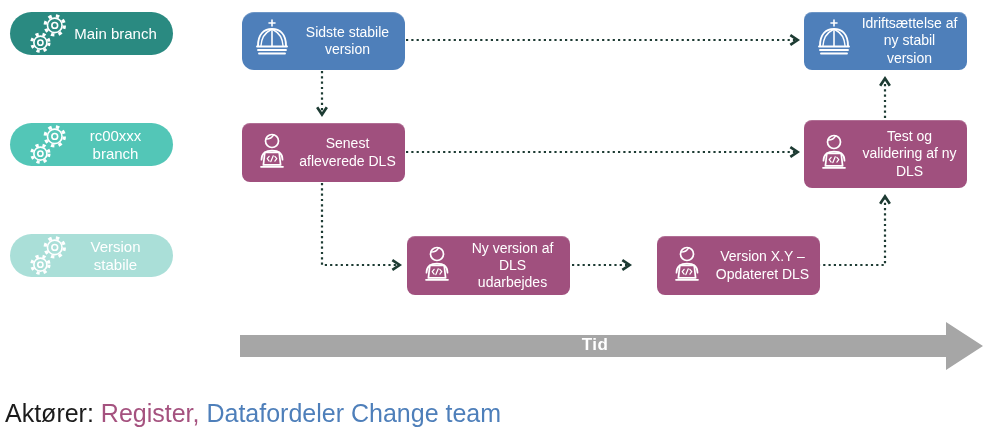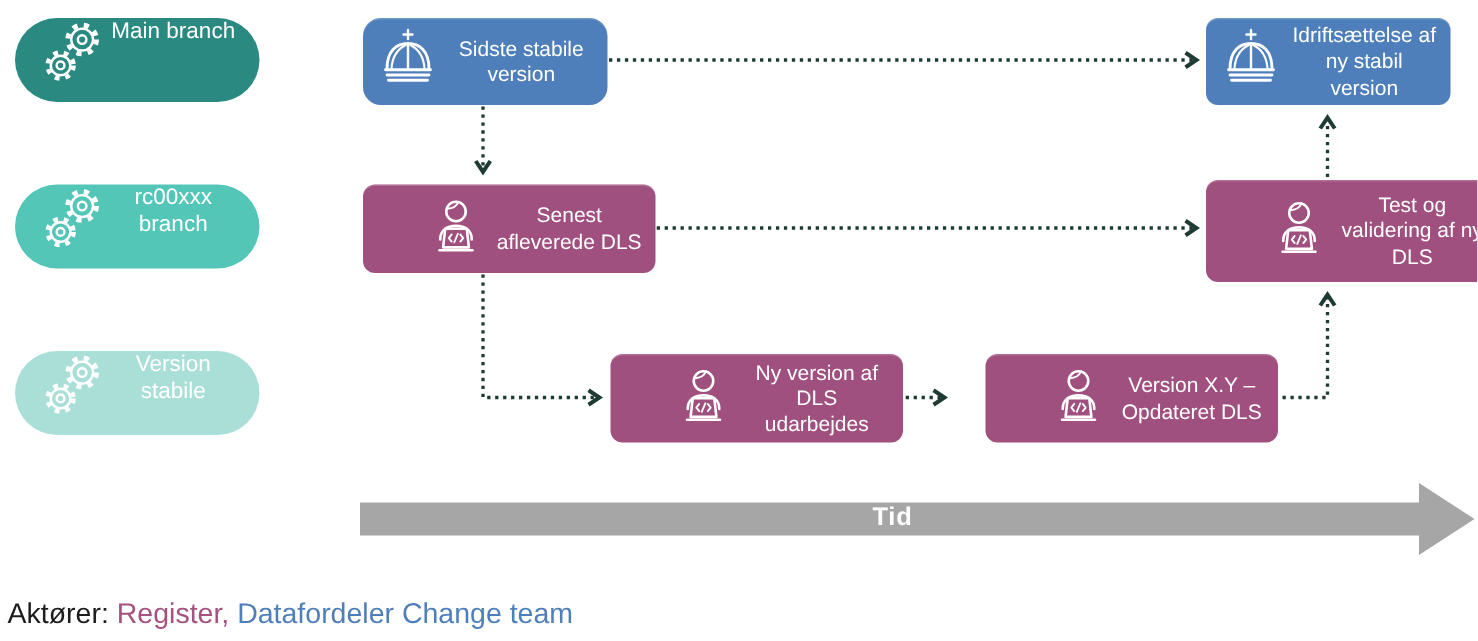--- a/index.html
+++ b/index.html
@@ -2,45 +2,45 @@
 <html style="--teal-dark: #2a8a81; --teal-mid: #53c6b7; --teal-light: #aadfd8; --blue: #4e7fba; --purple: #a0507e; --purple-text: #a5527f; --blue-text: #4e7fba; --arrow: #1d3b33; --timeline-gray: #a6a6a6; --ink: #1c1c1c;"><head>
 <meta charset="utf-8">
 <style>
   html,body{margin:0;padding:0;background:#fff;font-family:"Liberation Sans",sans-serif;}
   .canvas{position:relative;width:985px;height:427px;background:#fff;overflow:hidden;}
 
   
   .overlay{position:absolute;left:0;top:0;width:985px;height:427px;pointer-events:none;}
 
   
-  .pill{position:absolute;width:163px;height:56px;border-radius:29px;display:flex;align-items:flex-start;color:#fff;}
+  .pill{position:absolute;width:163px;height:43px;border-radius:29px;display:flex;align-items:center;color:#fff;}
   .pill-1{left:10px;top:12px;background:var(--teal-dark);}
   .pill-2{left:10px;top:123px;background:var(--teal-mid);}
   .pill-3{left:10px;top:234px;background:var(--teal-light);}
   .pill .icon{flex:0 0 auto;margin-left:16px;width:46px;height:46px;}
   .pill-label{flex:1;text-align:center;font-size:15px;line-height:1.2;padding-right:14px;white-space:pre-line;}
 
   
   .node{position:absolute;width:163px;border-radius:8px;display:flex;align-items:center;color:#fff;box-shadow:inset 0 1px 0 rgba(255,255,255,.18);}
   .node.blue{background:var(--blue);}
-  .node.purple{background:var(--purple);padding-left:32px;}
+  .node.purple{background:var(--purple);}
   .n1{left:242px;top:12px;height:58px;border-radius:12px;}
   .n2{left:804px;top:12px;height:58px;}
   .n3{left:242px;top:123px;height:59px;}
   .n4{left:804px;top:120px;height:68px;}
   .n5{left:407px;top:236px;height:59px;justify-content:center;}
   .n6{left:637px;top:236px;height:59px;margin-left:20px;}
   .node .icon{flex:0 0 auto;margin-left:8px;width:46px;height:46px;}
   .node-label{flex:1;text-align:center;font-size:14px;line-height:1.22;padding:2px 8px 2px 2px;}
 
   
   .tid-label{position:absolute;left:240px;top:335px;width:710px;text-align:center;color:#fff;font-size:17px;font-weight:bold;letter-spacing:.5px;}
 
   
-  .footer{position:absolute;left:5px;top:399px;font-size:19px;color:var(--ink);}
+  .footer{position:absolute;left:5px;top:399px;font-size:25px;color:var(--ink);}
   .footer .actor-register{color:var(--purple-text);}
   .footer .actor-team{color:var(--blue-text);}
 
   svg{display:block;}
 </style>
 </head>
 <body>
 
 <div class="canvas">
 

